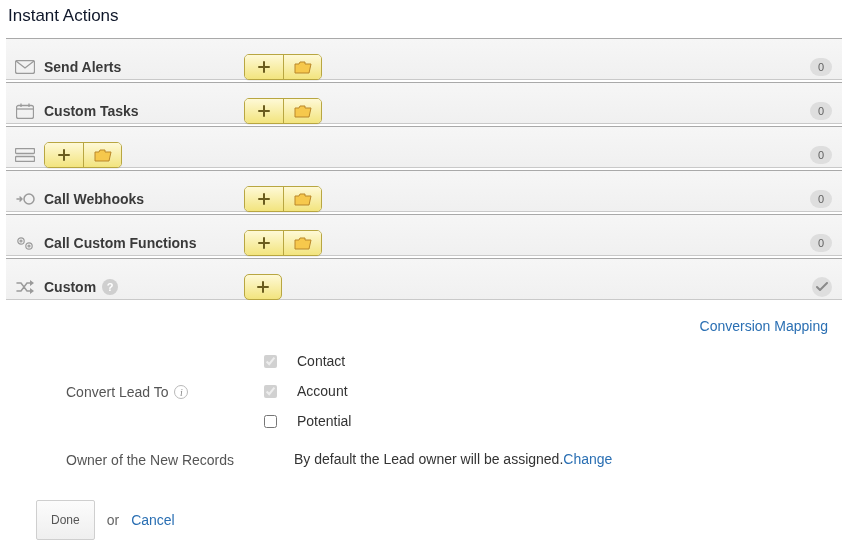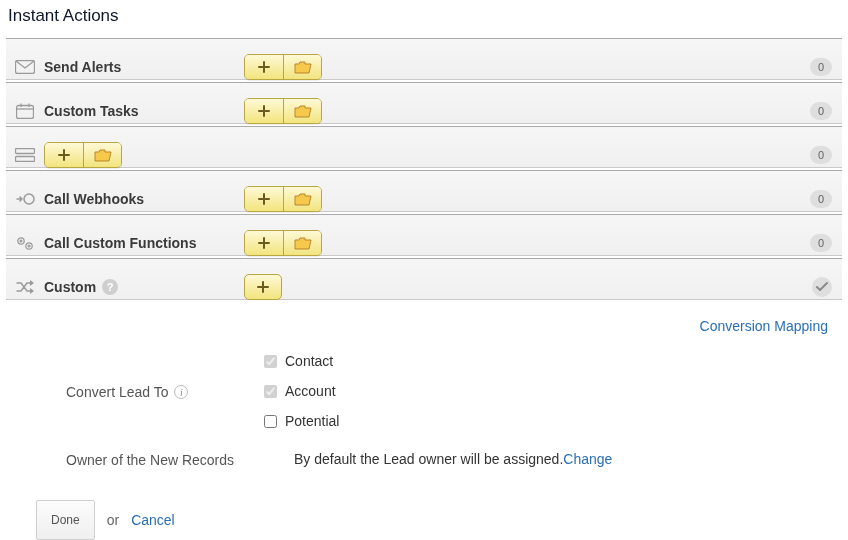--- a/index.html
+++ b/index.html
@@ -138,21 +138,21 @@
     color: #555;
     padding-top: 2px;
     display: flex;
     align-items: center;
     gap: 6px;
   }
   .fcontent { flex: 1; color: #333; }
   .opt {
     display: flex;
     align-items: center;
-    gap: 8px;
+    gap: 20px;
     height: 30px;
   }
   .opt input[type=checkbox] { margin: 0; }
 
   .footer {
     display: flex;
     align-items: center;
     gap: 12px;
     padding: 28px 0 0 20px;
   }

